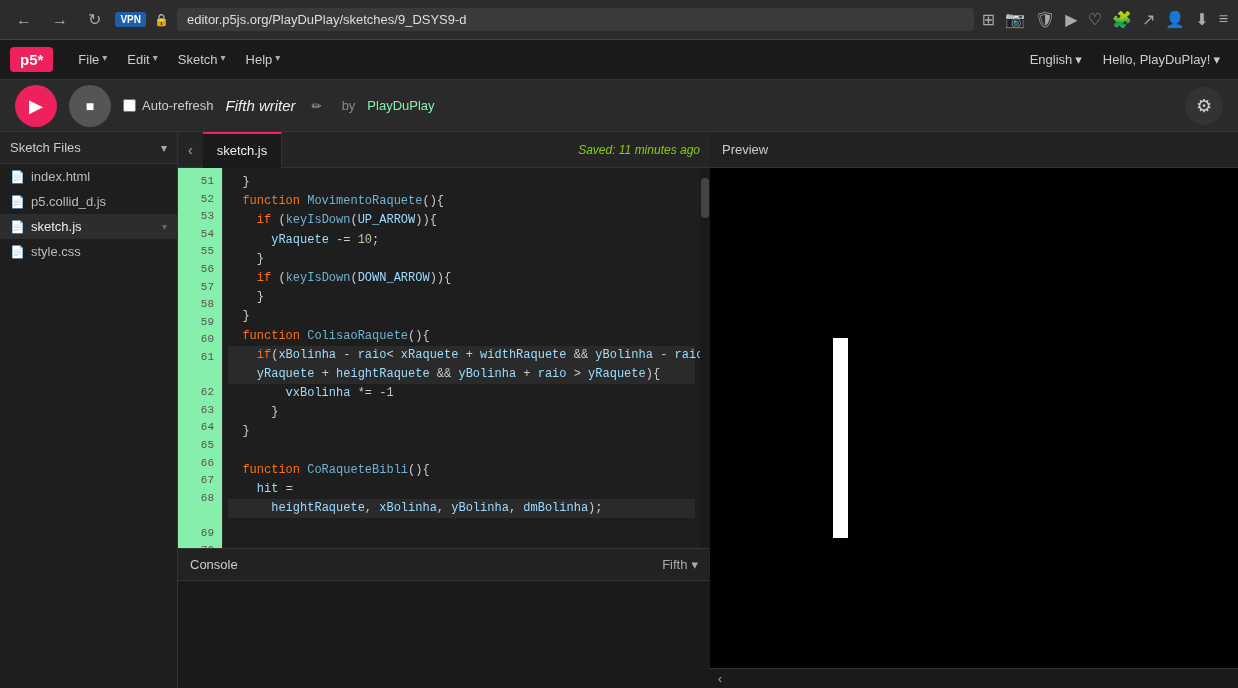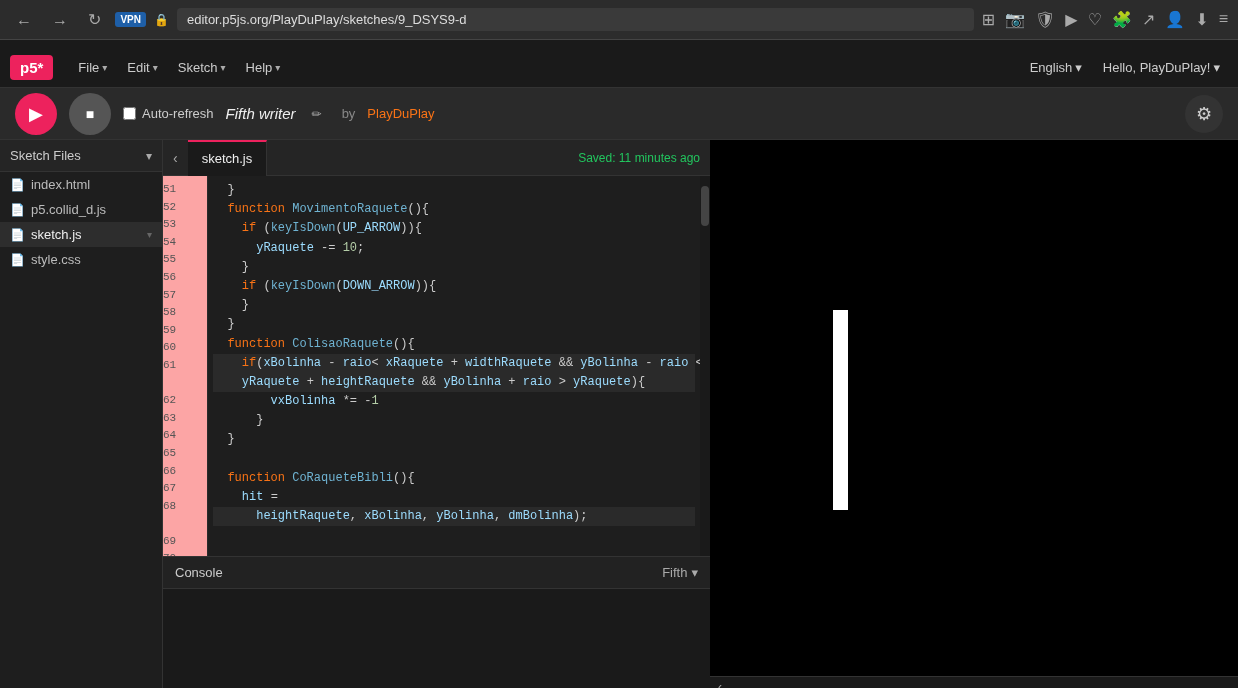--- a/index.html
+++ b/index.html
@@ -52,38 +52,36 @@
 
     
     .app-header {
       background: #1a1a1a;
       height: 40px;
       display: flex;
       align-items: center;
       padding: 0 10px;
       border-bottom: 1px solid #333;
       gap: 0;
-      margin-top: 8px;
     }
     .p5-logo {
       background: #ed225d;
       color: white;
       font-weight: bold;
       font-size: 15px;
       padding: 4px 10px;
       border-radius: 4px;
       margin-right: 15px;
     }
     .menu-item {
       color: #ccc;
       padding: 12px 10px;
       cursor: pointer;
       height: 40px;
       display: flex;
-      align-items: center;
       gap: 3px;
       font-size: 13px;
     }
     .menu-arrow { font-size: 10px; color: #aaa; }
     .header-right {
       margin-left: auto;
       display: flex;
       align-items: center;
       gap: 5px;
     }
@@ -143,21 +141,21 @@
     }
     .auto-refresh-label input[type=checkbox] { cursor: pointer; }
     .sketch-title {
       color: #eee;
       font-size: 15px;
       font-weight: 500;
       font-style: italic;
     }
     .edit-icon { color: #aaa; cursor: pointer; font-size: 12px; margin-left: 4px; }
     .by-label { color: #888; font-size: 13px; margin-left: 8px; }
-    .author-name { color: #f97316; font-size: 13px; }
+    .author-name { color: #86efac; font-size: 13px; }
     .settings-btn {
       margin-left: auto;
       background: #333;
       border: none;
       border-radius: 50%;
       width: 38px;
       height: 38px;
       cursor: pointer;
       color: #ccc;
       display: flex;
@@ -167,21 +165,21 @@
     }
 
     
     .main-layout {
       display: flex;
       height: calc(688px - 40px - 40px - 52px);
     }
 
     
     .sidebar {
-      width: 163px;
+      width: 178px;
       background: #1e1e1e;
       border-right: 1px solid #333;
       display: flex;
       flex-direction: column;
     }
     .sidebar-header {
       display: flex;
       align-items: center;
       justify-content: space-between;
       padding: 8px 10px;
@@ -235,39 +233,41 @@
       height: 36px;
       display: flex;
       align-items: center;
       font-size: 13px;
       border-right: 1px solid #333;
       cursor: pointer;
     }
     .tab.active { background: #1a1a1a; color: #eee; border-top: 2px solid #ed225d; }
     .save-status {
       margin-left: auto;
-      color: #22c55e;
+      color: #84cc16;
       font-size: 12px;
       padding-right: 10px;
+      font-style: italic;
     }
 
     
     .code-editor {
       flex: 1;
       display: flex;
       overflow: hidden;
       font-family: 'Consolas', 'Courier New', monospace;
       font-size: 12px;
       background: #1e1e1e;
       position: relative;
     }
     .line-numbers {
       width: 45px;
-      background: #fca5a5;
+      background: #86efac;
       color: #555;
+      text-align: right;
       padding: 5px 8px 5px 0;
       user-select: none;
       line-height: 1.6;
       border-right: 1px solid #2a2a2a;
       overflow: hidden;
     }
     .line-numbers .line-num {
       display: block;
       font-size: 11px;
     }
@@ -543,20 +543,23 @@
         <button class="console-clear-btn">
           <span>Fifth</span>
           <span>▾</span>
         </button>
       </div>
       <div class="console-body"></div>
     </div>
   </div>
 
   <div class="preview-area">
+    <div class="preview-header">
+      <span>Preview</span>
+    </div>
     <div class="preview-canvas">
       <div style="position:relative;width:100%;height:100%;background:#000;">
 
         <div style="position:absolute;top:170px;right:390px;width:15px;height:200px;background:#fff;"></div>
       </div>
     </div>
     <div class="preview-bottom-bar">
       <span class="preview-scroll-arrow">‹</span>
     </div>
   </div>

